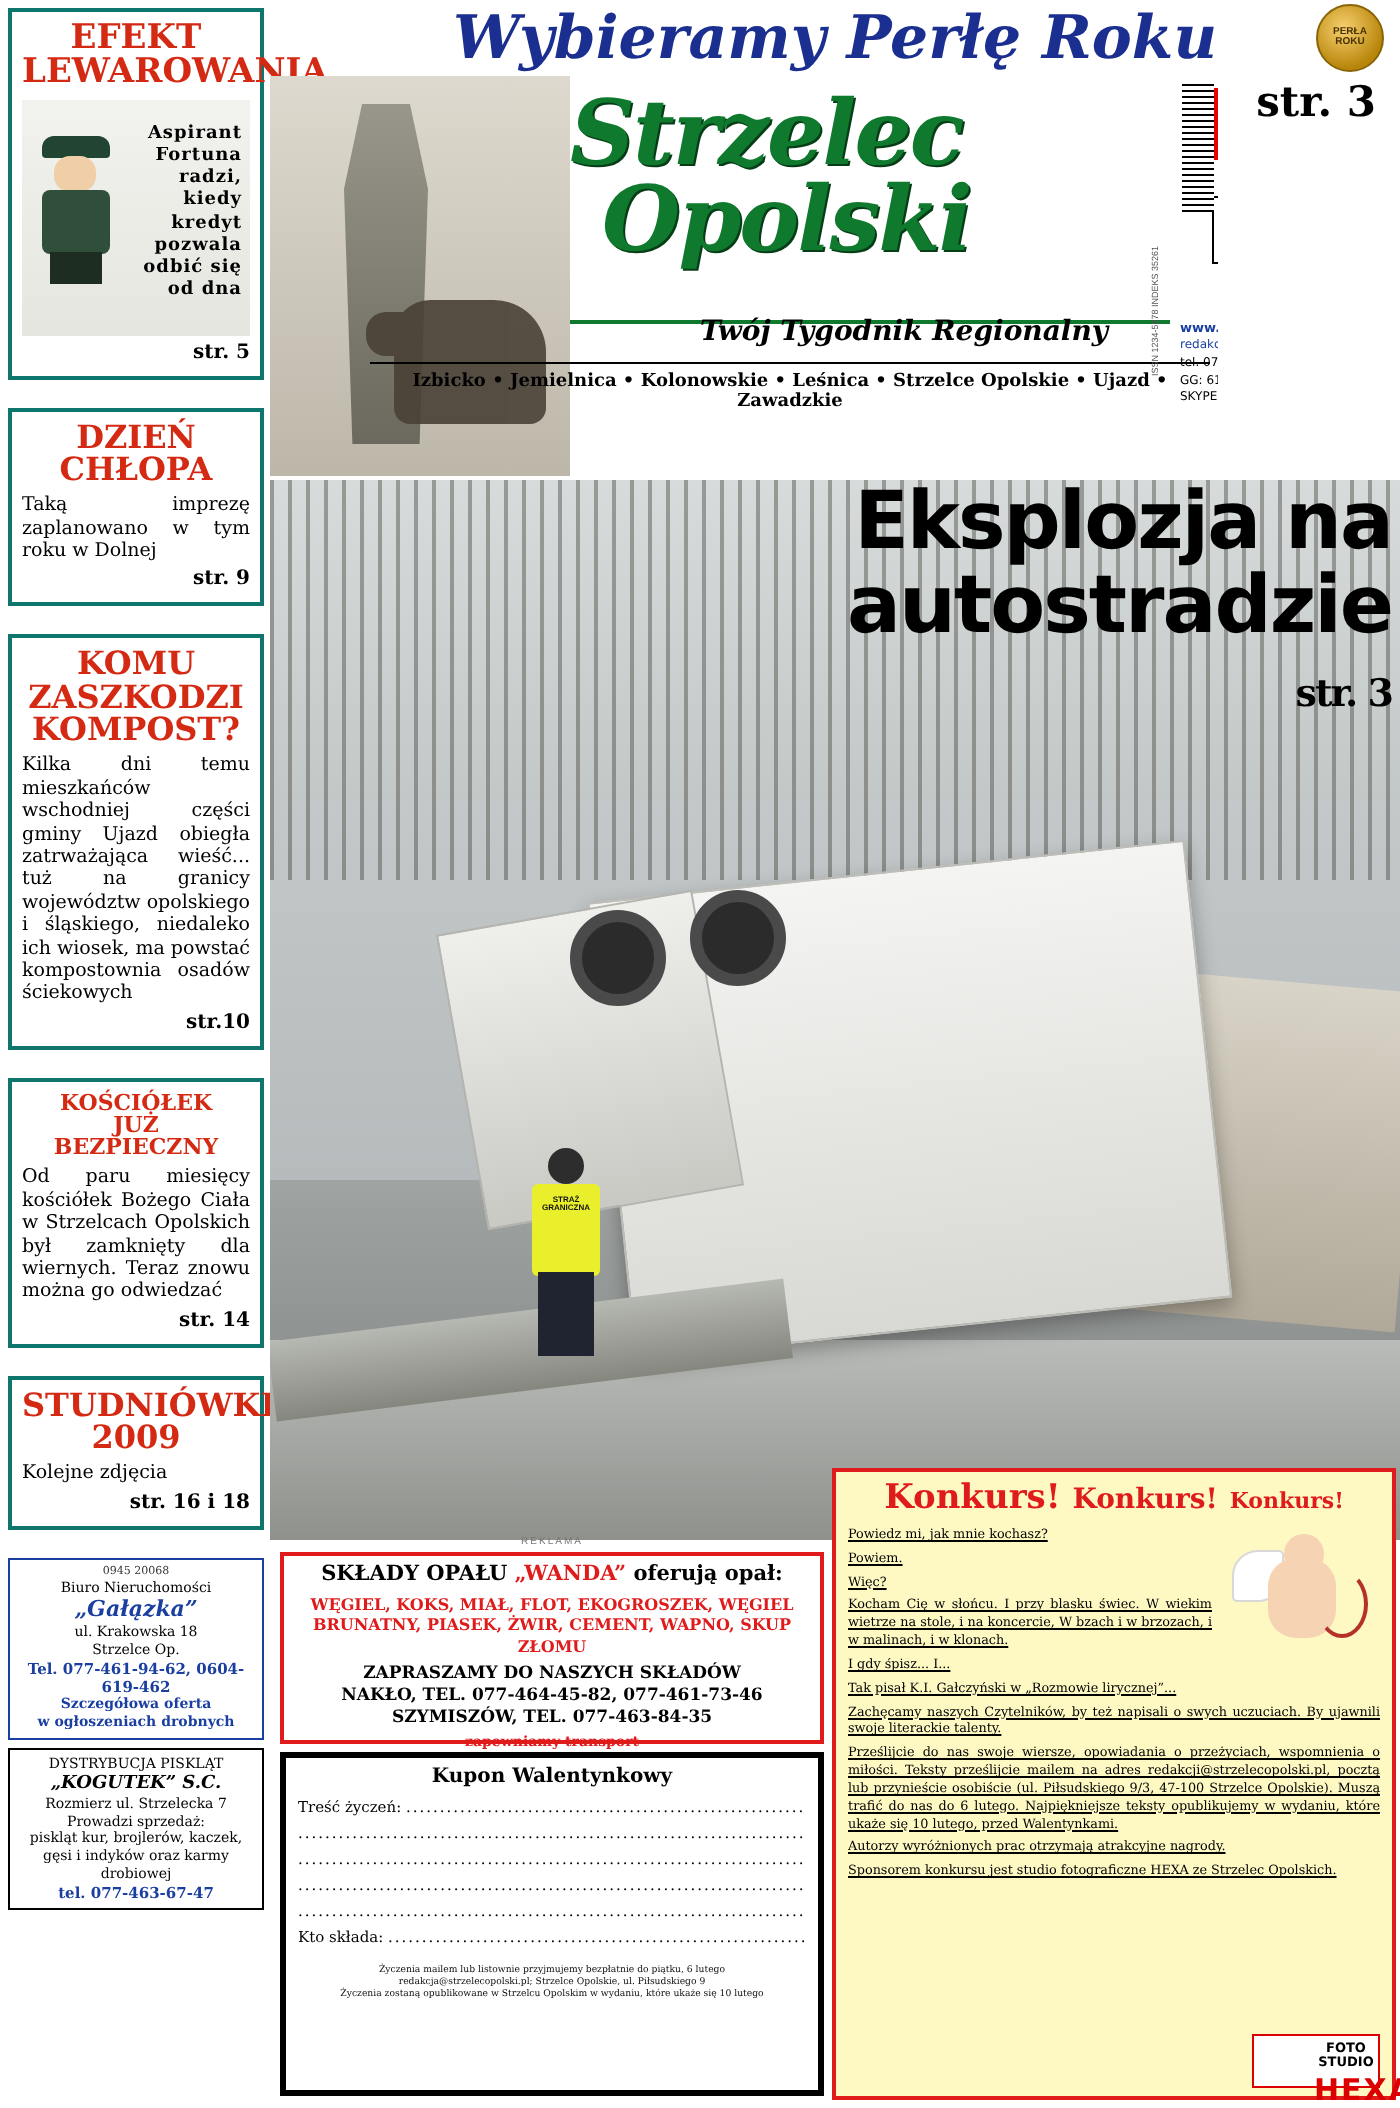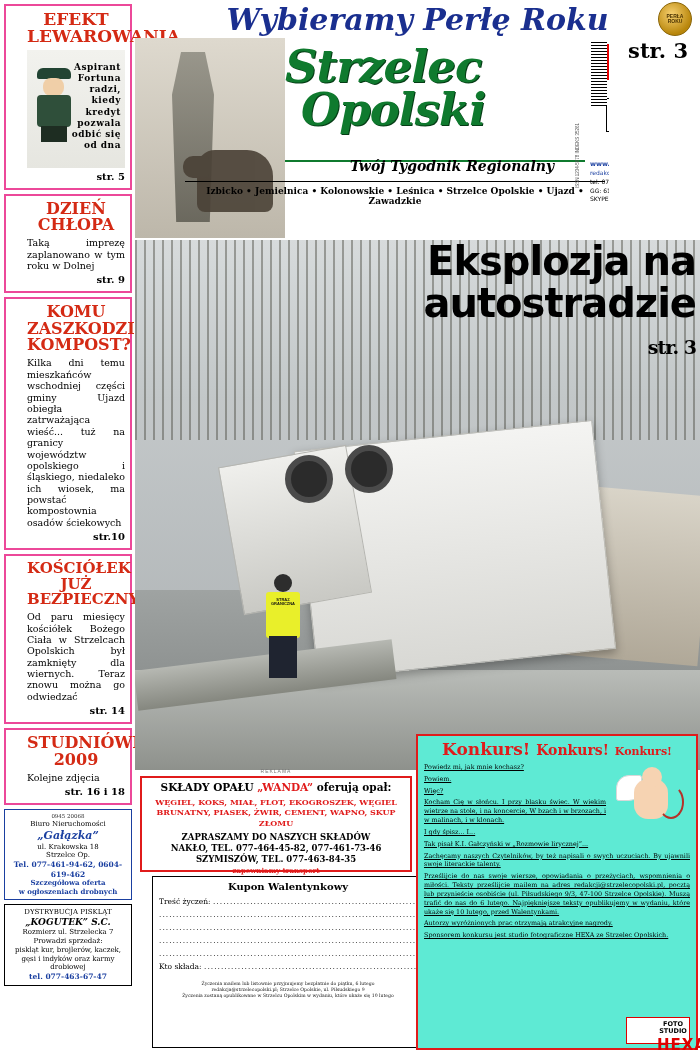--- a/index.html
+++ b/index.html
@@ -39,23 +39,23 @@
     position:absolute; right:12px; top:38px;
     font-family:"DejaVu Serif", serif;
     font-weight:bold; font-size:21px; color:#000;
   }
 
   
   .leftcol {
     position:absolute; left:4px; top:4px; width:128px; height:1046px;
   }
   .lbox {
-    border:2px solid #ec4899;
-    margin-bottom:4px;
-    padding:5px 5px 6px 21px;
+    border:2px solid #0f766e;
+    margin-bottom:14px;
+    padding:5px 5px 6px 5px;
     background:#fff;
   }
   .lbox h2 {
     margin:0 0 4px 0;
     font-family:"DejaVu Serif", serif;
     font-weight:bold;
     color:#d42a14;
     text-align:center;
     line-height:1.02;
   }
@@ -83,21 +83,21 @@
   .cop .body { position:absolute; left:4px; top:27px; width:34px; height:32px; background:#2f4f3a; border-radius:4px;}
   .cop .legs { position:absolute; left:8px; top:58px; width:26px; height:16px; background:#1e2d22;}
   .efekt-text {
     position:absolute; right:4px; top:12px; width:56px;
     font-family:"DejaVu Serif", serif; font-size:9px; font-weight:bold;
     line-height:1.25; text-align:right; letter-spacing:0.5px;
   }
   
   #box-dzien h2 { font-size:16px; }
   #box-komu h2 { font-size:16px; }
-  #box-kosc h2 { font-size:15px; }
+  #box-kosc h2 { font-size:11px; }
   #box-stud h2 { font-size:16px; }
   #box-stud .year { color:#d42a14; }
 
   
   .adbox {
     border:1px solid #1a3fa0;
     margin-bottom:4px; padding:3px;
     text-align:center;
     font-family:"DejaVu Serif", serif;
     font-size:7px; line-height:1.25;
@@ -294,41 +294,41 @@
     font-family:"DejaVu Serif", serif; font-weight:bold; font-size:8px;
     color:#e01b1b; line-height:1.3; margin-top:4px;
   }
   .ad-wanda .l3 {
     font-family:"DejaVu Serif", serif; font-weight:bold; font-size:8.5px;
     color:#000; line-height:1.3; margin-top:4px;
   }
 
   
   .kupon {
-    position:absolute; left:152px; top:876px; width:272px; height:172px;
-    border:1px solid #000000; background:#fff; padding:4px 6px;
+    position:absolute; left:140px; top:876px; width:272px; height:172px;
+    border:3px solid #000000; background:#fff; padding:4px 6px;
   }
   .kupon .title {
     text-align:center; font-family:"DejaVu Serif", serif;
     font-weight:bold; font-size:10px; margin-bottom:5px;
   }
   .kupon .row {
     font-family:"DejaVu Serif", serif; font-size:7.5px; margin:4px 0;
     white-space:nowrap; overflow:hidden;
   }
   .kupon .dots { letter-spacing:1px; }
   .kupon .foot {
     font-family:"DejaVu Serif", serif; font-size:4.6px; line-height:1.35;
     text-align:center; margin-top:10px; color:#111;
   }
 
   
   .konkurs-box {
     position:absolute; left:416px; top:734px; width:282px; height:316px;
-    border:2px solid #e01b1b; background:#5eead4; padding:4px 6px;
+    border:2px solid #e01b1b; background:#fef9c3; padding:4px 6px;
   }
   .konkurs-title {
     text-align:center; font-family:"DejaVu Serif", serif; font-weight:bold;
     color:#e01b1b; font-size:17px; line-height:1; margin:1px 0 5px 0;
   }
   .konkurs-title span:nth-child(2){ font-size:14px; }
   .konkurs-title span:nth-child(3){ font-size:11px; }
   .konkurs-body {
     font-family:"DejaVu Serif", serif; font-size:6.4px; line-height:1.38;
     text-align:justify; color:#000;

